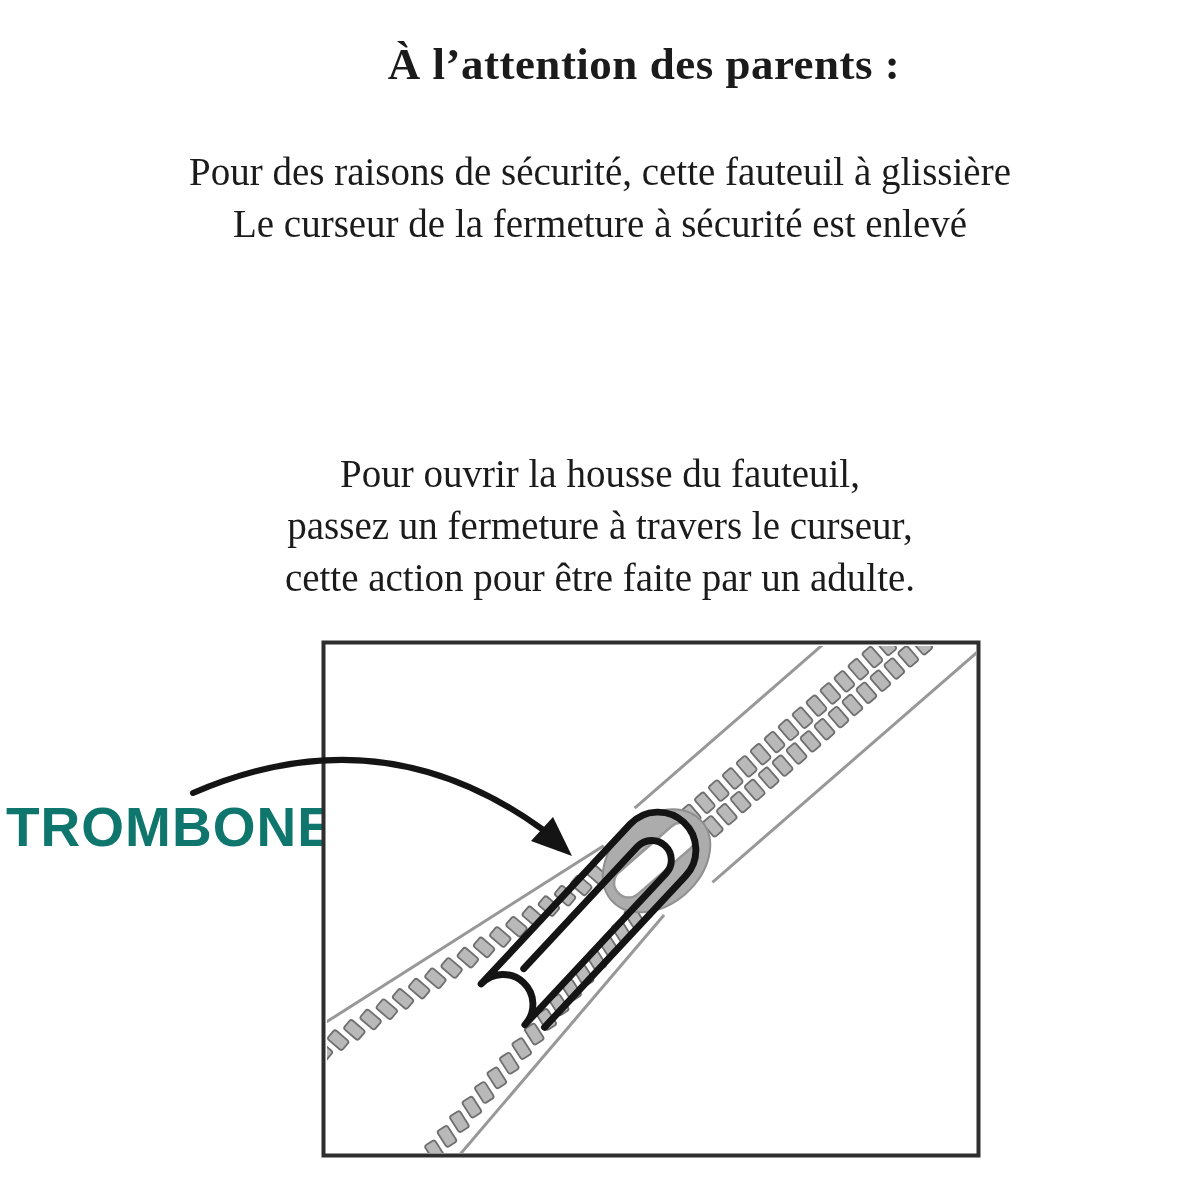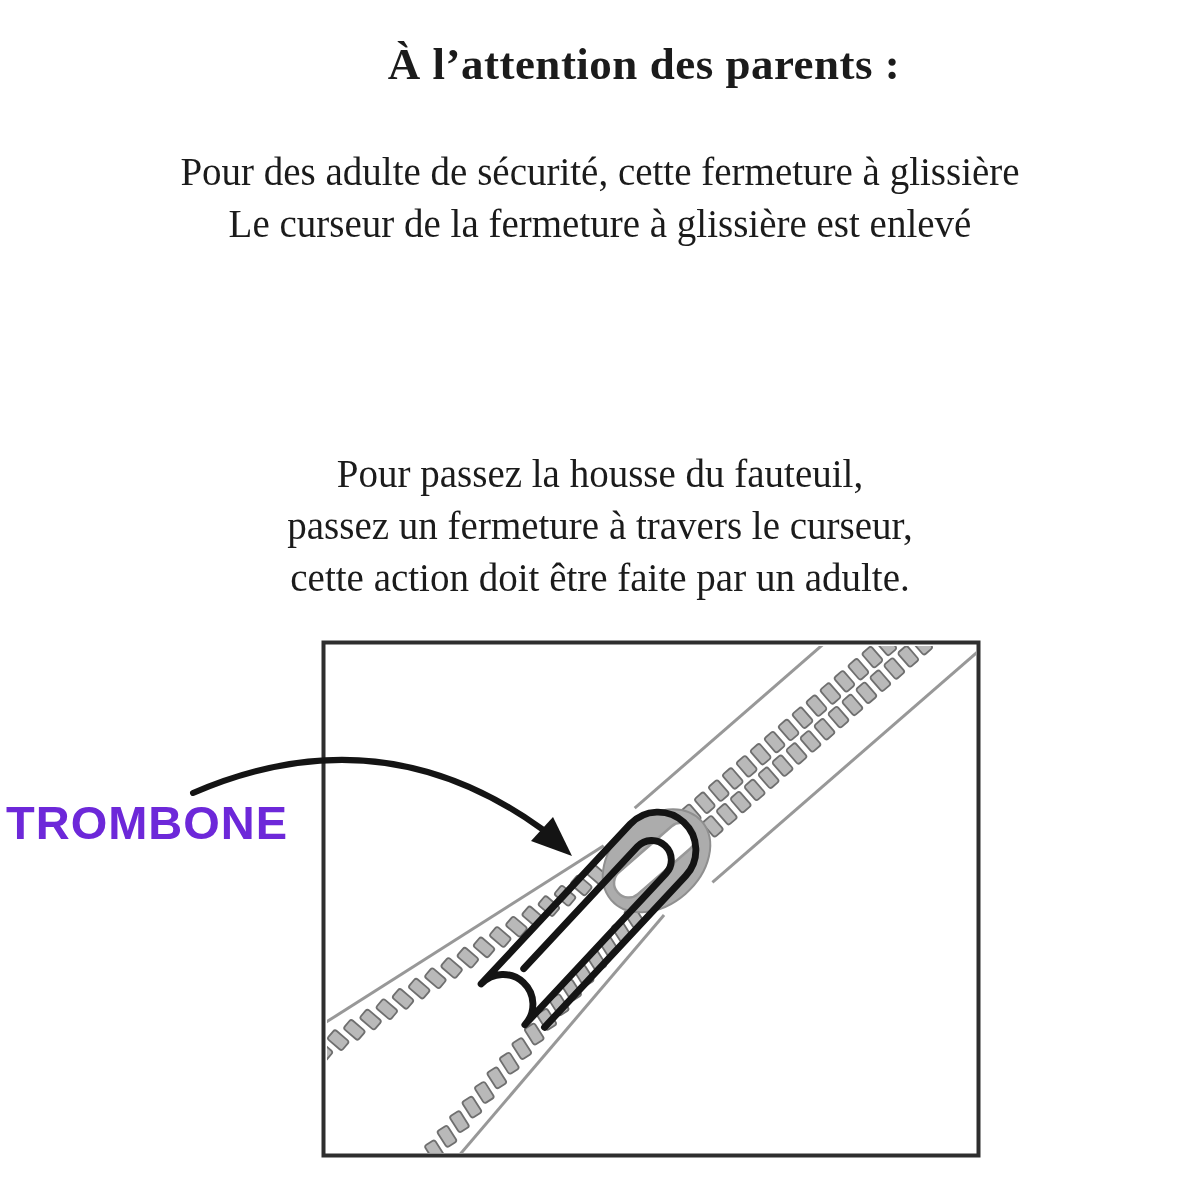--- a/index.html
+++ b/index.html
@@ -23,45 +23,45 @@
     position:absolute;left:0;width:1200px;
     text-align:center;
     font-size:39px;font-weight:400;
     line-height:52px;
   }
   .para-intro{top:146px;}
   .para-instructions{top:448px;}
   .trombone-label{
     position:absolute;left:6px;top:795px;
     font-family:"Liberation Sans", sans-serif;
-    font-size:47px;font-weight:700;
+    font-size:55px;font-weight:700;
     letter-spacing:1px;
-    color:#6d28d9;
+    color:#0f766e;
   }
   .diagram-svg{
     position:absolute;left:0;top:600px;
     width:1200px;height:600px;
   }
 </style>
 </head>
 <body>
 
 <div class="page">
 
   <h1 class="title">À l’attention des parents :</h1>
 
   <div class="para para-intro">
-    <div>Pour des adulte de sécurité, cette fermeture à glissière</div>
-    <div>Le curseur de la fermeture à glissière est enlevé</div>
+    <div>Pour des raisons de sécurité, cette fauteuil à glissière</div>
+    <div>Le curseur de la fermeture à sécurité est enlevé</div>
   </div>
 
   <div class="para para-instructions">
-    <div>Pour passez la housse du fauteuil,</div>
+    <div>Pour ouvrir la housse du fauteuil,</div>
     <div>passez un fermeture à travers le curseur,</div>
-    <div>cette action doit être faite par un adulte.</div>
+    <div>cette action pour être faite par un adulte.</div>
   </div>
 
   <div class="trombone-label">TROMBONE</div>
 
   <svg class="diagram-svg" viewBox="0 600 1200 600">
     <defs>
       <clipPath id="boxclip">
         <rect x="327" y="646" width="649" height="507"></rect>
       </clipPath>
     </defs>

